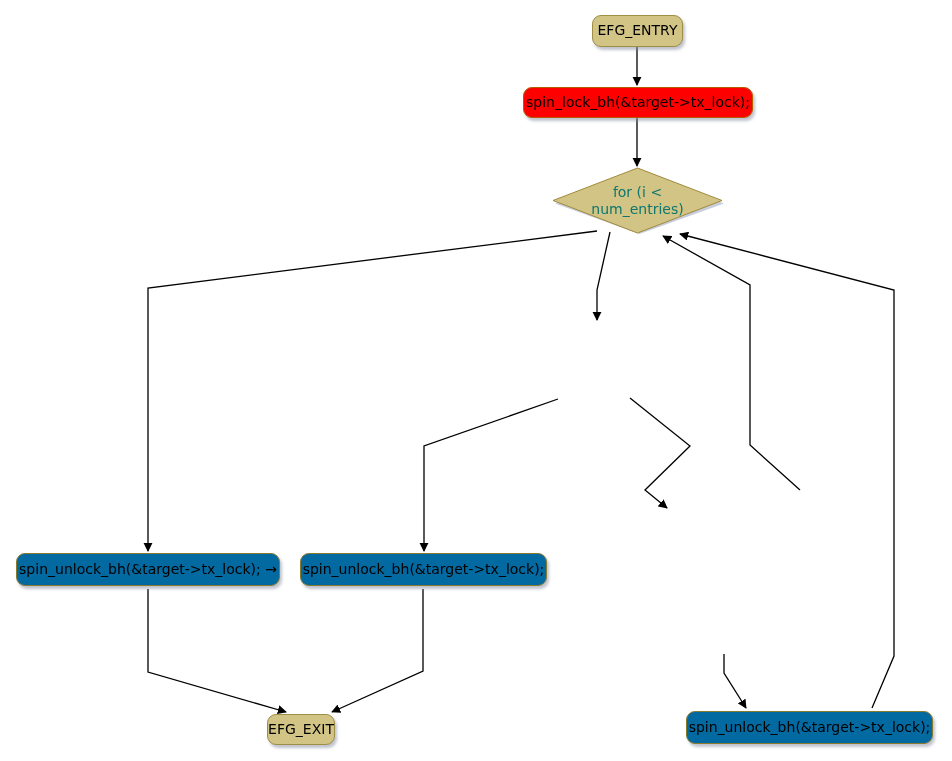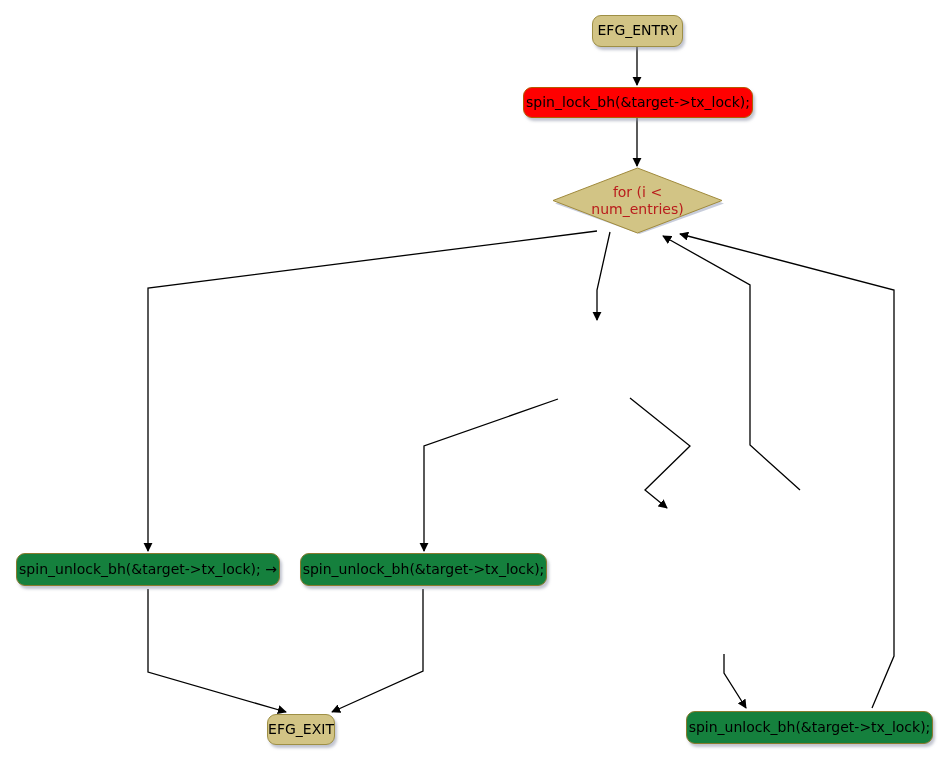--- a/index.html
+++ b/index.html
@@ -46,21 +46,21 @@
     background: #d2c485;
     border: 1px solid #9e8f45;
     font-size: 14px;
   }
   .stmt-red {
     background: #ff0000;
     border: 1px solid #b35c00;
     font-size: 14px;
   }
   .stmt-green {
-    background: #15803d;
+    background: #0369a1;
     border: 1px solid #8a7a2e;
     font-size: 14px;
   }
   
   .diamond {
     position: absolute;
   }
   .diamond svg {
     position: absolute;
     left: 0;
@@ -72,21 +72,21 @@
     left: 0;
     top: 0;
     width: 100%;
     height: 100%;
     display: flex;
     align-items: center;
     justify-content: center;
     text-align: center;
     font-size: 14px;
     line-height: 1.18;
-    color: #b91c1c;
+    color: #0f766e;
     white-space: pre;
     pointer-events: none;
   }
 </style>
 </head>
 <body>
 
 <div id="canvas">
 
   <svg id="edges" viewBox="0 0 952 761" width="952" height="761">

